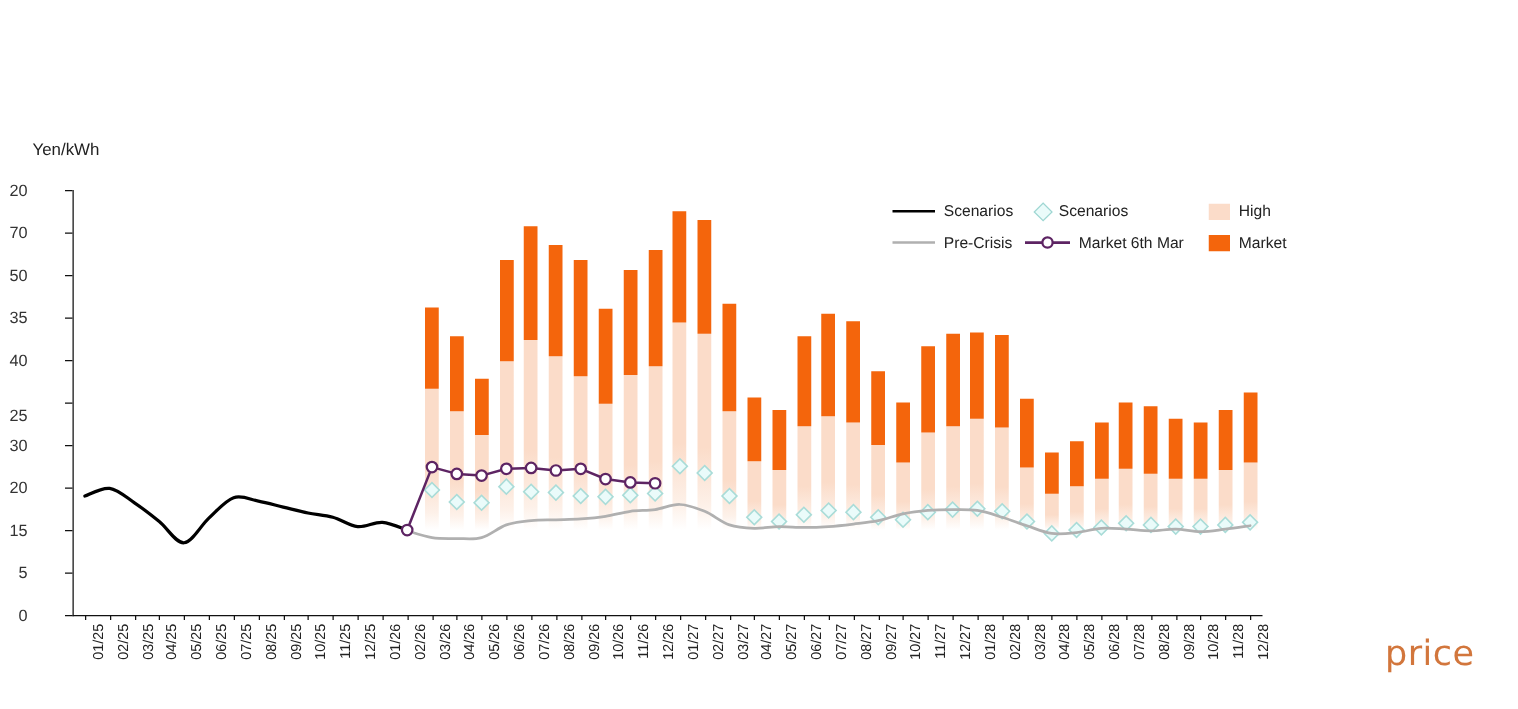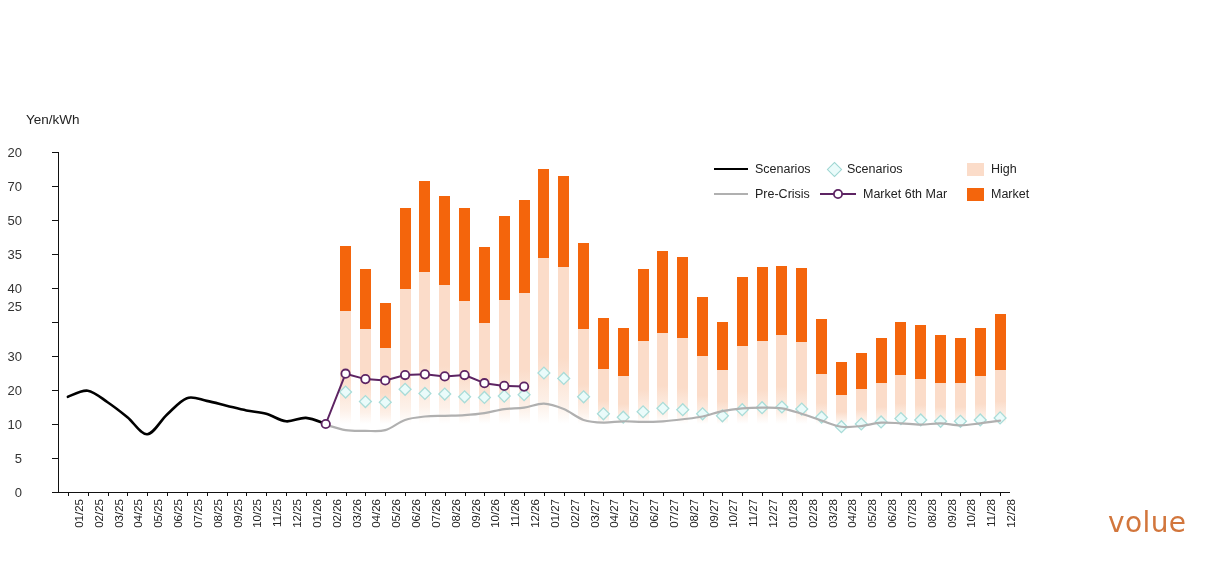--- a/index.html
+++ b/index.html
@@ -54,27 +54,27 @@
 
   <div class="axis-y"></div>
   <div class="axis-x"></div>
 
   <div id="yaxis">
       <div class="ymark" style="top: 492px;"></div>
       <div class="ylab" style="top: 492px; left: 22px; right: auto; transform: translate(-100%, -50%);">0</div>
       <div class="ymark" style="top: 458px;"></div>
       <div class="ylab" style="top: 458px; left: 22px; right: auto; transform: translate(-100%, -50%);">5</div>
       <div class="ymark" style="top: 424px;"></div>
-      <div class="ylab" style="top: 424px; left: 22px; right: auto; transform: translate(-100%, -50%);">10</div>
+      <div class="ylab" style="top: 424px; left: 22px; right: auto; transform: translate(-100%, -50%);">15</div>
       <div class="ymark" style="top: 390px;"></div>
       <div class="ylab" style="top: 390px; left: 22px; right: auto; transform: translate(-100%, -50%);">20</div>
       <div class="ymark" style="top: 356px;"></div>
       <div class="ylab" style="top: 356px; left: 22px; right: auto; transform: translate(-100%, -50%);">30</div>
       <div class="ymark" style="top: 322px;"></div>
-      <div class="ylab" style="top: 306px; left: 22px; right: auto; transform: translate(-100%, -50%);">25</div>
+      <div class="ylab" style="top: 332px; left: 22px; right: auto; transform: translate(-100%, -50%);">25</div>
       <div class="ymark" style="top: 288px;"></div>
       <div class="ylab" style="top: 288px; left: 22px; right: auto; transform: translate(-100%, -50%);">40</div>
       <div class="ymark" style="top: 254px;"></div>
       <div class="ylab" style="top: 254px; left: 22px; right: auto; transform: translate(-100%, -50%);">35</div>
       <div class="ymark" style="top: 220px;"></div>
       <div class="ylab" style="top: 220px; left: 22px; right: auto; transform: translate(-100%, -50%);">50</div>
       <div class="ymark" style="top: 186px;"></div>
       <div class="ylab" style="top: 186px; left: 22px; right: auto; transform: translate(-100%, -50%);">70</div>
       <div class="ymark" style="top: 152px;"></div>
       <div class="ylab" style="top: 152px; left: 22px; right: auto; transform: translate(-100%, -50%);">20</div>
@@ -390,14 +390,14 @@
         <circle cx="18" cy="6" r="4.1" fill="#ffffff" stroke="#5d2463" stroke-width="1.8"></circle>
       </svg>
       <span>Market  6th Mar</span>
     </div>
     <div class="lg" style="left:253px;top:29px">
       <span class="lg-sw ext"></span>
       <span>Market</span>
     </div>
   </div>
 
-  <div class="volue">volue</div>
+  <div class="volue">price</div>
 </div>
 
 </body></html>

